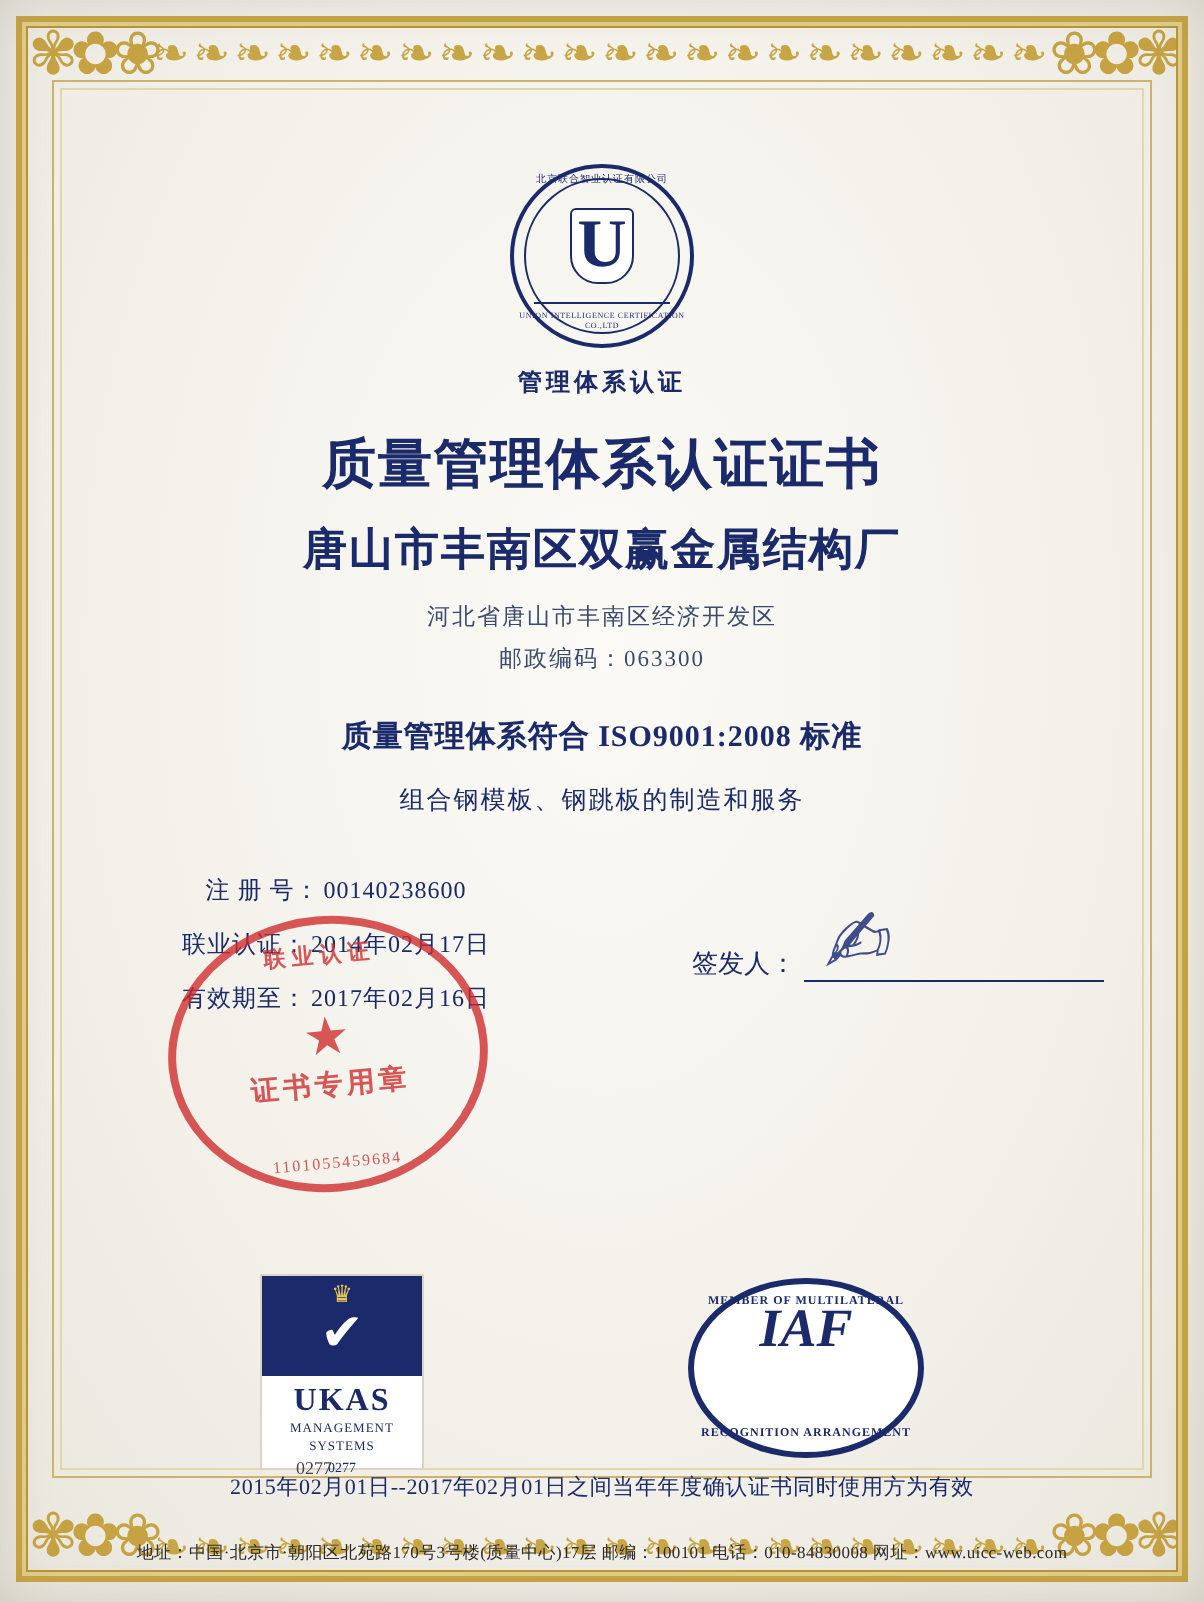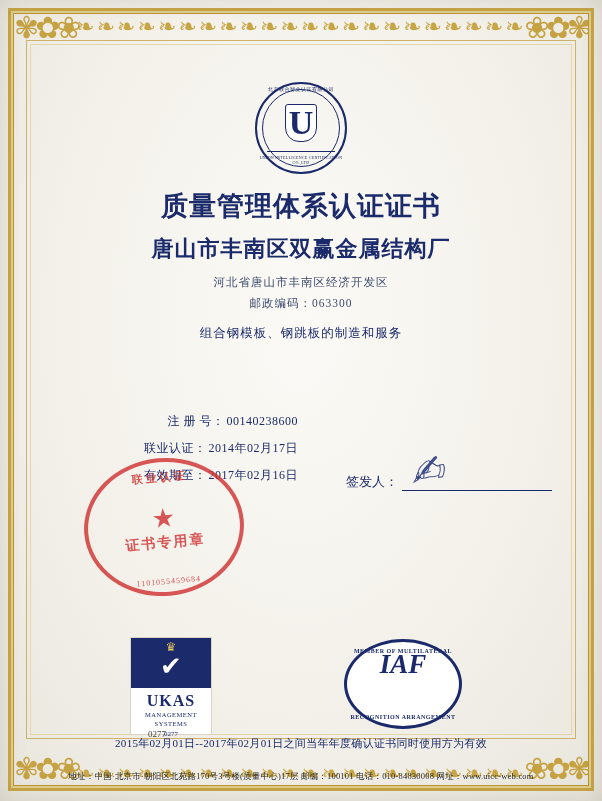--- a/index.html
+++ b/index.html
@@ -194,23 +194,23 @@
   .scope-text {
     margin-top: 14px;
     font-size: 12.5px;
     color: #1b2a6b;
     letter-spacing: 1px;
   }
   
   .details {
     position: absolute;
     left: 38px;
-    top: 413px;
+    top: 437px;
     width: 260px;
-    text-align: right;
+    text-align: center;
   }
   .detail-row {
     font-size: 12px;
     color: #1b2a6b;
     margin-bottom: 10px;
     letter-spacing: 0.5px;
     white-space: nowrap;
   }
   .detail-row .label { font-weight: normal; }
   .detail-row .value { margin-left: 2px; }
@@ -443,25 +443,27 @@
         <div class="logo-ring"></div>
         <div class="logo-ring2"></div>
         <div class="logo-top-text">北京联合智业认证有限公司</div>
         <div class="logo-shield"></div>
         <div class="logo-u">U</div>
         <div class="logo-bar"></div>
         <div class="logo-bottom-text">UNION INTELLIGENCE CERTIFICATION CO.,LTD</div>
       </div>
     </div>
 
+    <div class="cert-org">管理体系认证</div>
     <div class="title-main">质量管理体系认证证书</div>
     <div class="title-company">唐山市丰南区双赢金属结构厂</div>
     <div class="addr">河北省唐山市丰南区经济开发区</div>
     <div class="postcode">邮政编码：063300</div>
 
+    <div class="standard">质量管理体系符合 ISO9001:2008 标准</div>
     <div class="scope-text">组合钢模板、钢跳板的制造和服务</div>
   </div>
 
   <div class="details">
     <div class="detail-row">
       <span class="label">注 册 号：</span><span class="value">00140238600</span>
     </div>
     <div class="detail-row">
       <span class="label">联业认证：</span><span class="value">2014年02月17日</span>
     </div>

